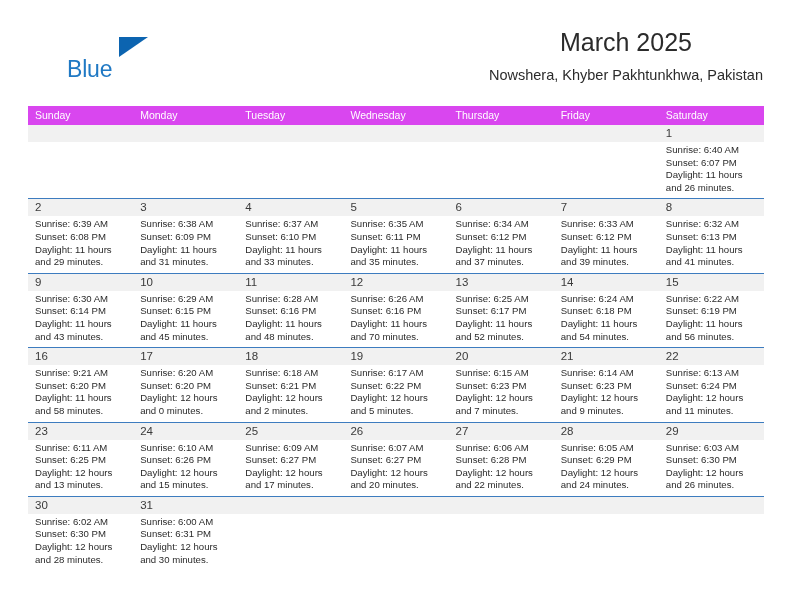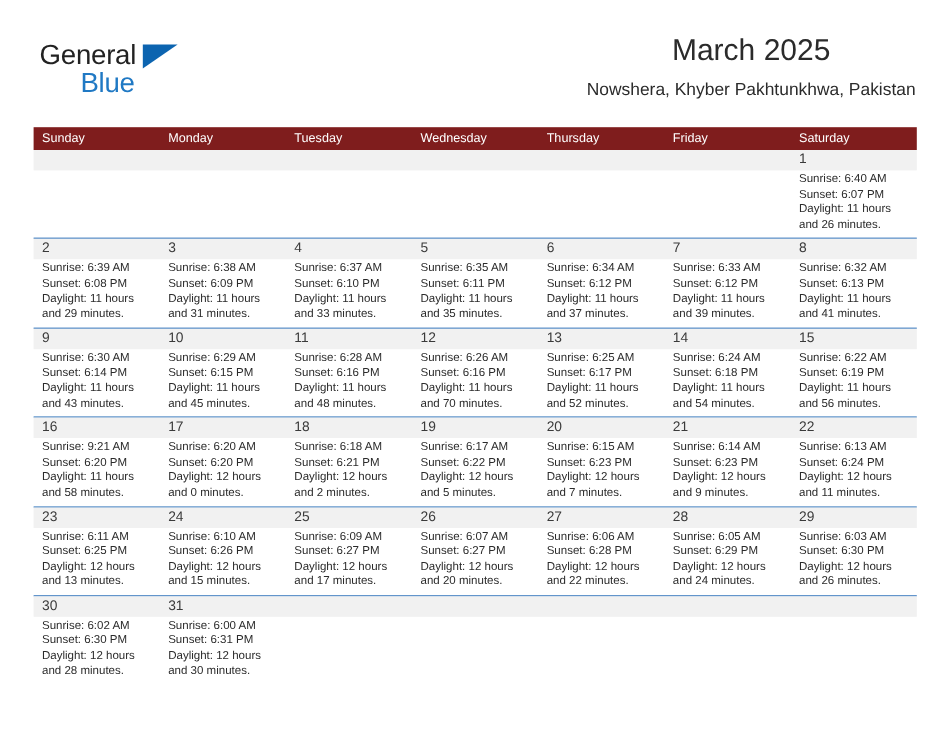--- a/index.html
+++ b/index.html
@@ -89,21 +89,21 @@
 
   
   .calendar {
     position: absolute;
     left: 28px;
     top: 106px;
     width: 736px;
   }
   .weekdays {
     display: flex;
-    background: #7f1d1d;
+    background: #d946ef;
     height: 19px;
   }
   .weekday {
     flex: 1 1 0;
     color: #ffffff;
     font-size: 10.5px;
     line-height: 19px;
     padding-left: 7px;
     box-sizing: border-box;
     font-family: "Liberation Sans", sans-serif;
@@ -153,21 +153,20 @@
   }
 </style>
 </head>
 <body>
 
 <div class="page">
 
   <div class="header">
 
     <div class="logo">
-      <span class="logo-general">General</span>
       <span class="logo-flag"></span>
       <span class="logo-blue">Blue</span>
     </div>
 
     <div class="title-block">
       <h1 class="cal-title">March 2025</h1>
       <p class="cal-subtitle">Nowshera, Khyber Pakhtunkhwa, Pakistan</p>
     </div>
 
   </div>

